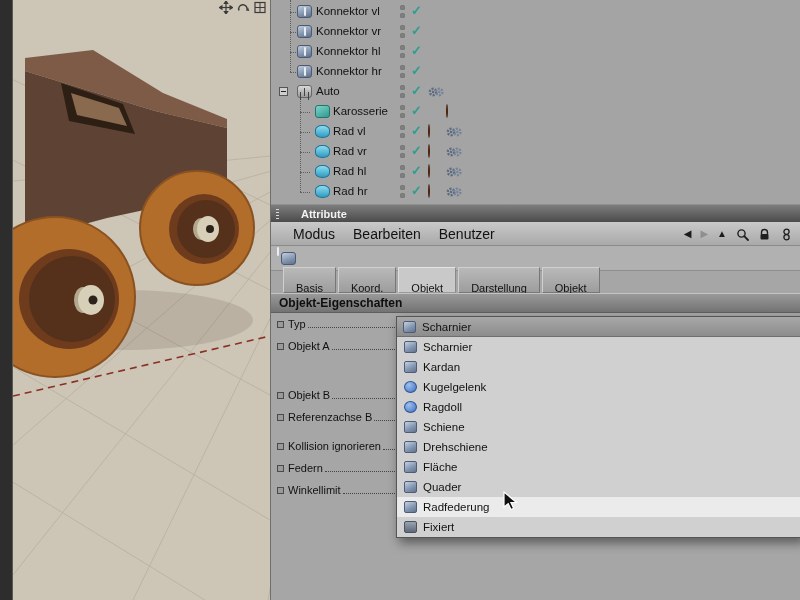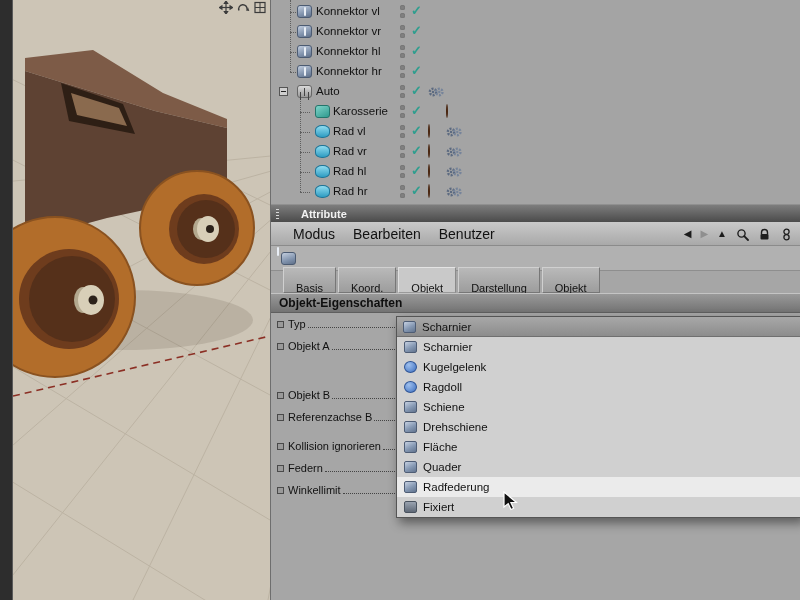--- a/index.html
+++ b/index.html
@@ -383,20 +383,24 @@
     <div id="type-dropdown">
       <div id="dd-header">
         <span class="dd-icon"></span>
         <span>Scharnier</span>
       </div>
       <div class="dd-item">
         <span class="dd-icon"></span>
         <span>Scharnier</span>
       </div>
       <div class="dd-item">
+        <span class="dd-icon"></span>
+        <span>Kardan</span>
+      </div>
+      <div class="dd-item">
         <span class="dd-icon round"></span>
         <span>Kugelgelenk</span>
       </div>
       <div class="dd-item">
         <span class="dd-icon round"></span>
         <span>Ragdoll</span>
       </div>
       <div class="dd-item">
         <span class="dd-icon"></span>
         <span>Schiene</span>

